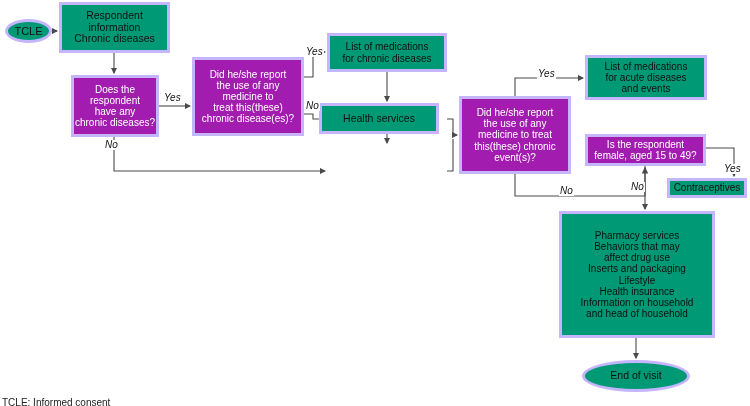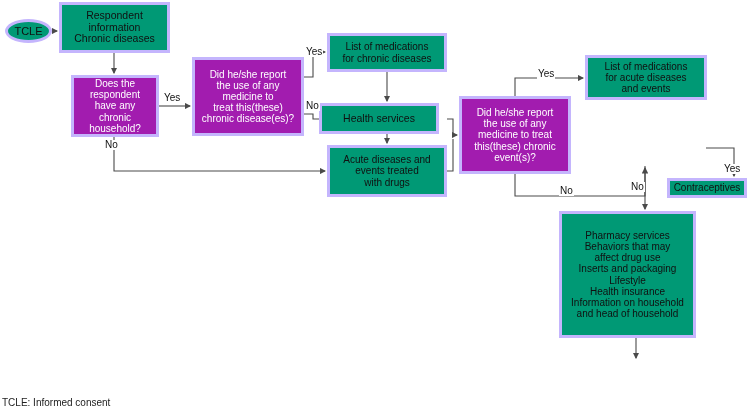--- a/index.html
+++ b/index.html
@@ -40,20 +40,21 @@
     border-radius: 50%;
   }
   .edge-label {
     position: absolute;
     font-size: 10px;
     color: #111111;
     background: #ffffff;
     padding: 0 1px;
     white-space: nowrap;
     line-height: 1;
+    font-style: italic;
   }
   .footnote {
     position: absolute;
     left: 2px;
     bottom: -2px;
     font-size: 10px;
     color: #222222;
     white-space: nowrap;
   }
   svg.wires {
@@ -112,59 +113,59 @@
 
   <div class="node green ellipse" style="left:5px;top:19px;width:47px;height:24px;font-size:11px;text-align:right;">TCLE</div>
 
   <div class="node green" style="left:59px;top:2px;width:111px;height:51px;font-size:10.5px;">Respondent
 information
 Chronic diseases</div>
 
   <div class="node blue" style="left:71px;top:75px;width:88px;height:62px;font-size:10px;">Does the
 respondent
 have any
-chronic household?</div>
+chronic diseases?</div>
 
   <div class="node blue" style="left:192px;top:57px;width:112px;height:79px;font-size:10px;">Did he/she report
 the use of any
 medicine to
 treat this(these)
 chronic disease(es)?</div>
 
   <div class="node green" style="left:327px;top:33px;width:120px;height:39px;font-size:10px;">List of medications
 for chronic diseases</div>
 
   <div class="node green" style="left:319px;top:103px;width:120px;height:31px;font-size:10.5px;">Health services</div>
 
-  <div class="node green" style="left:327px;top:145px;width:120px;height:52px;font-size:10px;">Acute diseases and
-events treated
-with drugs</div>
 
   <div class="node blue" style="left:459px;top:96px;width:112px;height:78px;font-size:10px;">Did he/she report
 the use of any
 medicine to treat
 this(these) chronic
 event(s)?</div>
 
   <div class="node green" style="left:585px;top:55px;width:122px;height:45px;font-size:10px;">List of medications
 for acute diseases
 and events</div>
 
+  <div class="node blue" style="left:585px;top:134px;width:121px;height:32px;font-size:10px;">Is the respondent
+female, aged 15 to 49?</div>
 
   <div class="node green" style="left:667px;top:178px;width:80px;height:20px;font-size:10px;">Contraceptives</div>
 
-  <div class="node green" style="left:559px;top:211px;width:137px;height:127px;font-size:10px;">Pharmacy services
+  <div class="node green" style="left:559px;top:211px;width:156px;height:127px;font-size:10px;">Pharmacy services
 Behaviors that may
 affect drug use
 Inserts and packaging
 Lifestyle
 Health insurance
 Information on household
 and head of household</div>
 
+  <div class="node green ellipse" style="left:582px;top:360px;width:108px;height:32px;font-size:10.5px;">End of visit</div>
 
   <div class="edge-label" style="left:163px;top:93px;">Yes</div>
   <div class="edge-label" style="left:104px;top:140px;">No</div>
   <div class="edge-label" style="left:305px;top:47px;">Yes</div>
   <div class="edge-label" style="left:305px;top:101px;">No</div>
   <div class="edge-label" style="left:537px;top:69px;">Yes</div>
   <div class="edge-label" style="left:559px;top:186px;">No</div>
   <div class="edge-label" style="left:630px;top:182px;">No</div>
   <div class="edge-label" style="left:723px;top:164px;">Yes</div>
 

